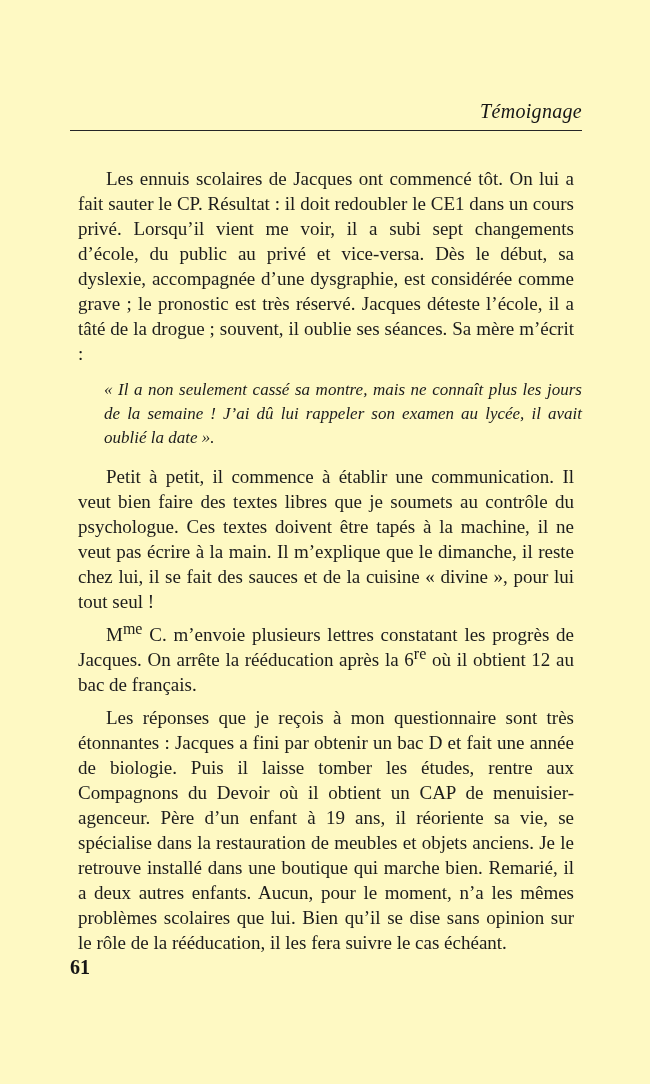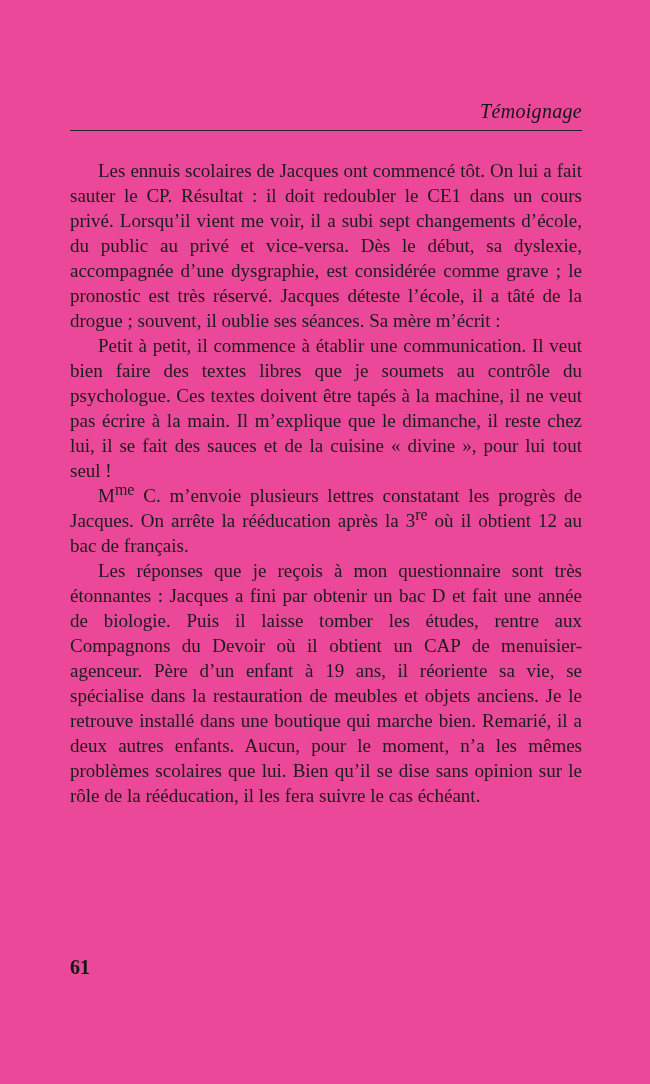--- a/index.html
+++ b/index.html
@@ -4,21 +4,21 @@
 <style>
   html, body {
     margin: 0;
     padding: 0;
     background: #fdfdfc;
   }
   .page {
     position: relative;
     width: 650px;
     height: 1084px;
-    background: #ec4899;
+    background: #fef9c3;
     font-family: "Liberation Serif", "DejaVu Serif", serif;
     color: #1c1c1c;
     overflow: hidden;
   }
   .running-head {
     position: absolute;
     top: 100px;
     left: 70px;
     width: 512px;
     text-align: right;
@@ -38,21 +38,21 @@
     position: absolute;
     top: 158px;
     left: 70px;
     width: 512px;
     font-size: 19px;
     line-height: 25px;
     text-align: justify;
     color: #1c1c1c;
   }
   .body-text p {
-    margin: 0;
+    margin: 8px;
     text-indent: 28px;
   }
   .quote {
     margin: 12px 0 14px 34px !important;
     font-style: italic;
     font-size: 17px;
     line-height: 24px;
     text-indent: 0 !important;
   }
   sup.ord {
@@ -79,24 +79,25 @@
 <div class="page">
 
   <div class="running-head">Témoignage</div>
 
   <div class="head-rule"></div>
 
   <div class="body-text">
 
     <p>Les ennuis scolaires de Jacques ont commencé tôt. On lui a fait sauter le CP. Résultat : il doit redoubler le CE1 dans un cours privé. Lorsqu’il vient me voir, il a subi sept changements d’école, du public au privé et vice-versa. Dès le début, sa dyslexie, accompagnée d’une dysgraphie, est considérée comme grave ; le pronostic est très réservé. Jacques déteste l’école, il a tâté de la drogue ; souvent, il oublie ses séances. Sa mère m’écrit :</p>
 
+    <p class="quote">« Il a non seulement cassé sa montre, mais ne connaît plus les jours de la semaine ! J’ai dû lui rappeler son examen au lycée, il avait oublié la date ».</p>
 
     <p>Petit à petit, il commence à établir une communication. Il veut bien faire des textes libres que je soumets au contrôle du psychologue. Ces textes doivent être tapés à la machine, il ne veut pas écrire à la main. Il m’explique que le dimanche, il reste chez lui, il se fait des sauces et de la cuisine « divine », pour lui tout seul !</p>
 
-    <p><span>M</span><sup class="ord">me</sup><span> C. m’envoie plusieurs lettres constatant les progrès de Jacques. On arrête la rééducation après la 3</span><sup class="ord">re</sup><span> où il obtient 12 au bac de français.</span></p>
+    <p><span>M</span><sup class="ord">me</sup><span> C. m’envoie plusieurs lettres constatant les progrès de Jacques. On arrête la rééducation après la 6</span><sup class="ord">re</sup><span> où il obtient 12 au bac de français.</span></p>
 
     <p>Les réponses que je reçois à mon questionnaire sont très étonnantes : Jacques a fini par obtenir un bac D et fait une année de biologie. Puis il laisse tomber les études, rentre aux Compagnons du Devoir où il obtient un CAP de menuisier-agenceur. Père d’un enfant à 19 ans, il réoriente sa vie, se spécialise dans la restauration de meubles et objets anciens. Je le retrouve installé dans une boutique qui marche bien. Remarié, il a deux autres enfants. Aucun, pour le moment, n’a les mêmes problèmes scolaires que lui. Bien qu’il se dise sans opinion sur le rôle de la rééducation, il les fera suivre le cas échéant.</p>
 
   </div>
 
   <div class="page-number">61</div>
 
 </div>
 
 </body></html>

